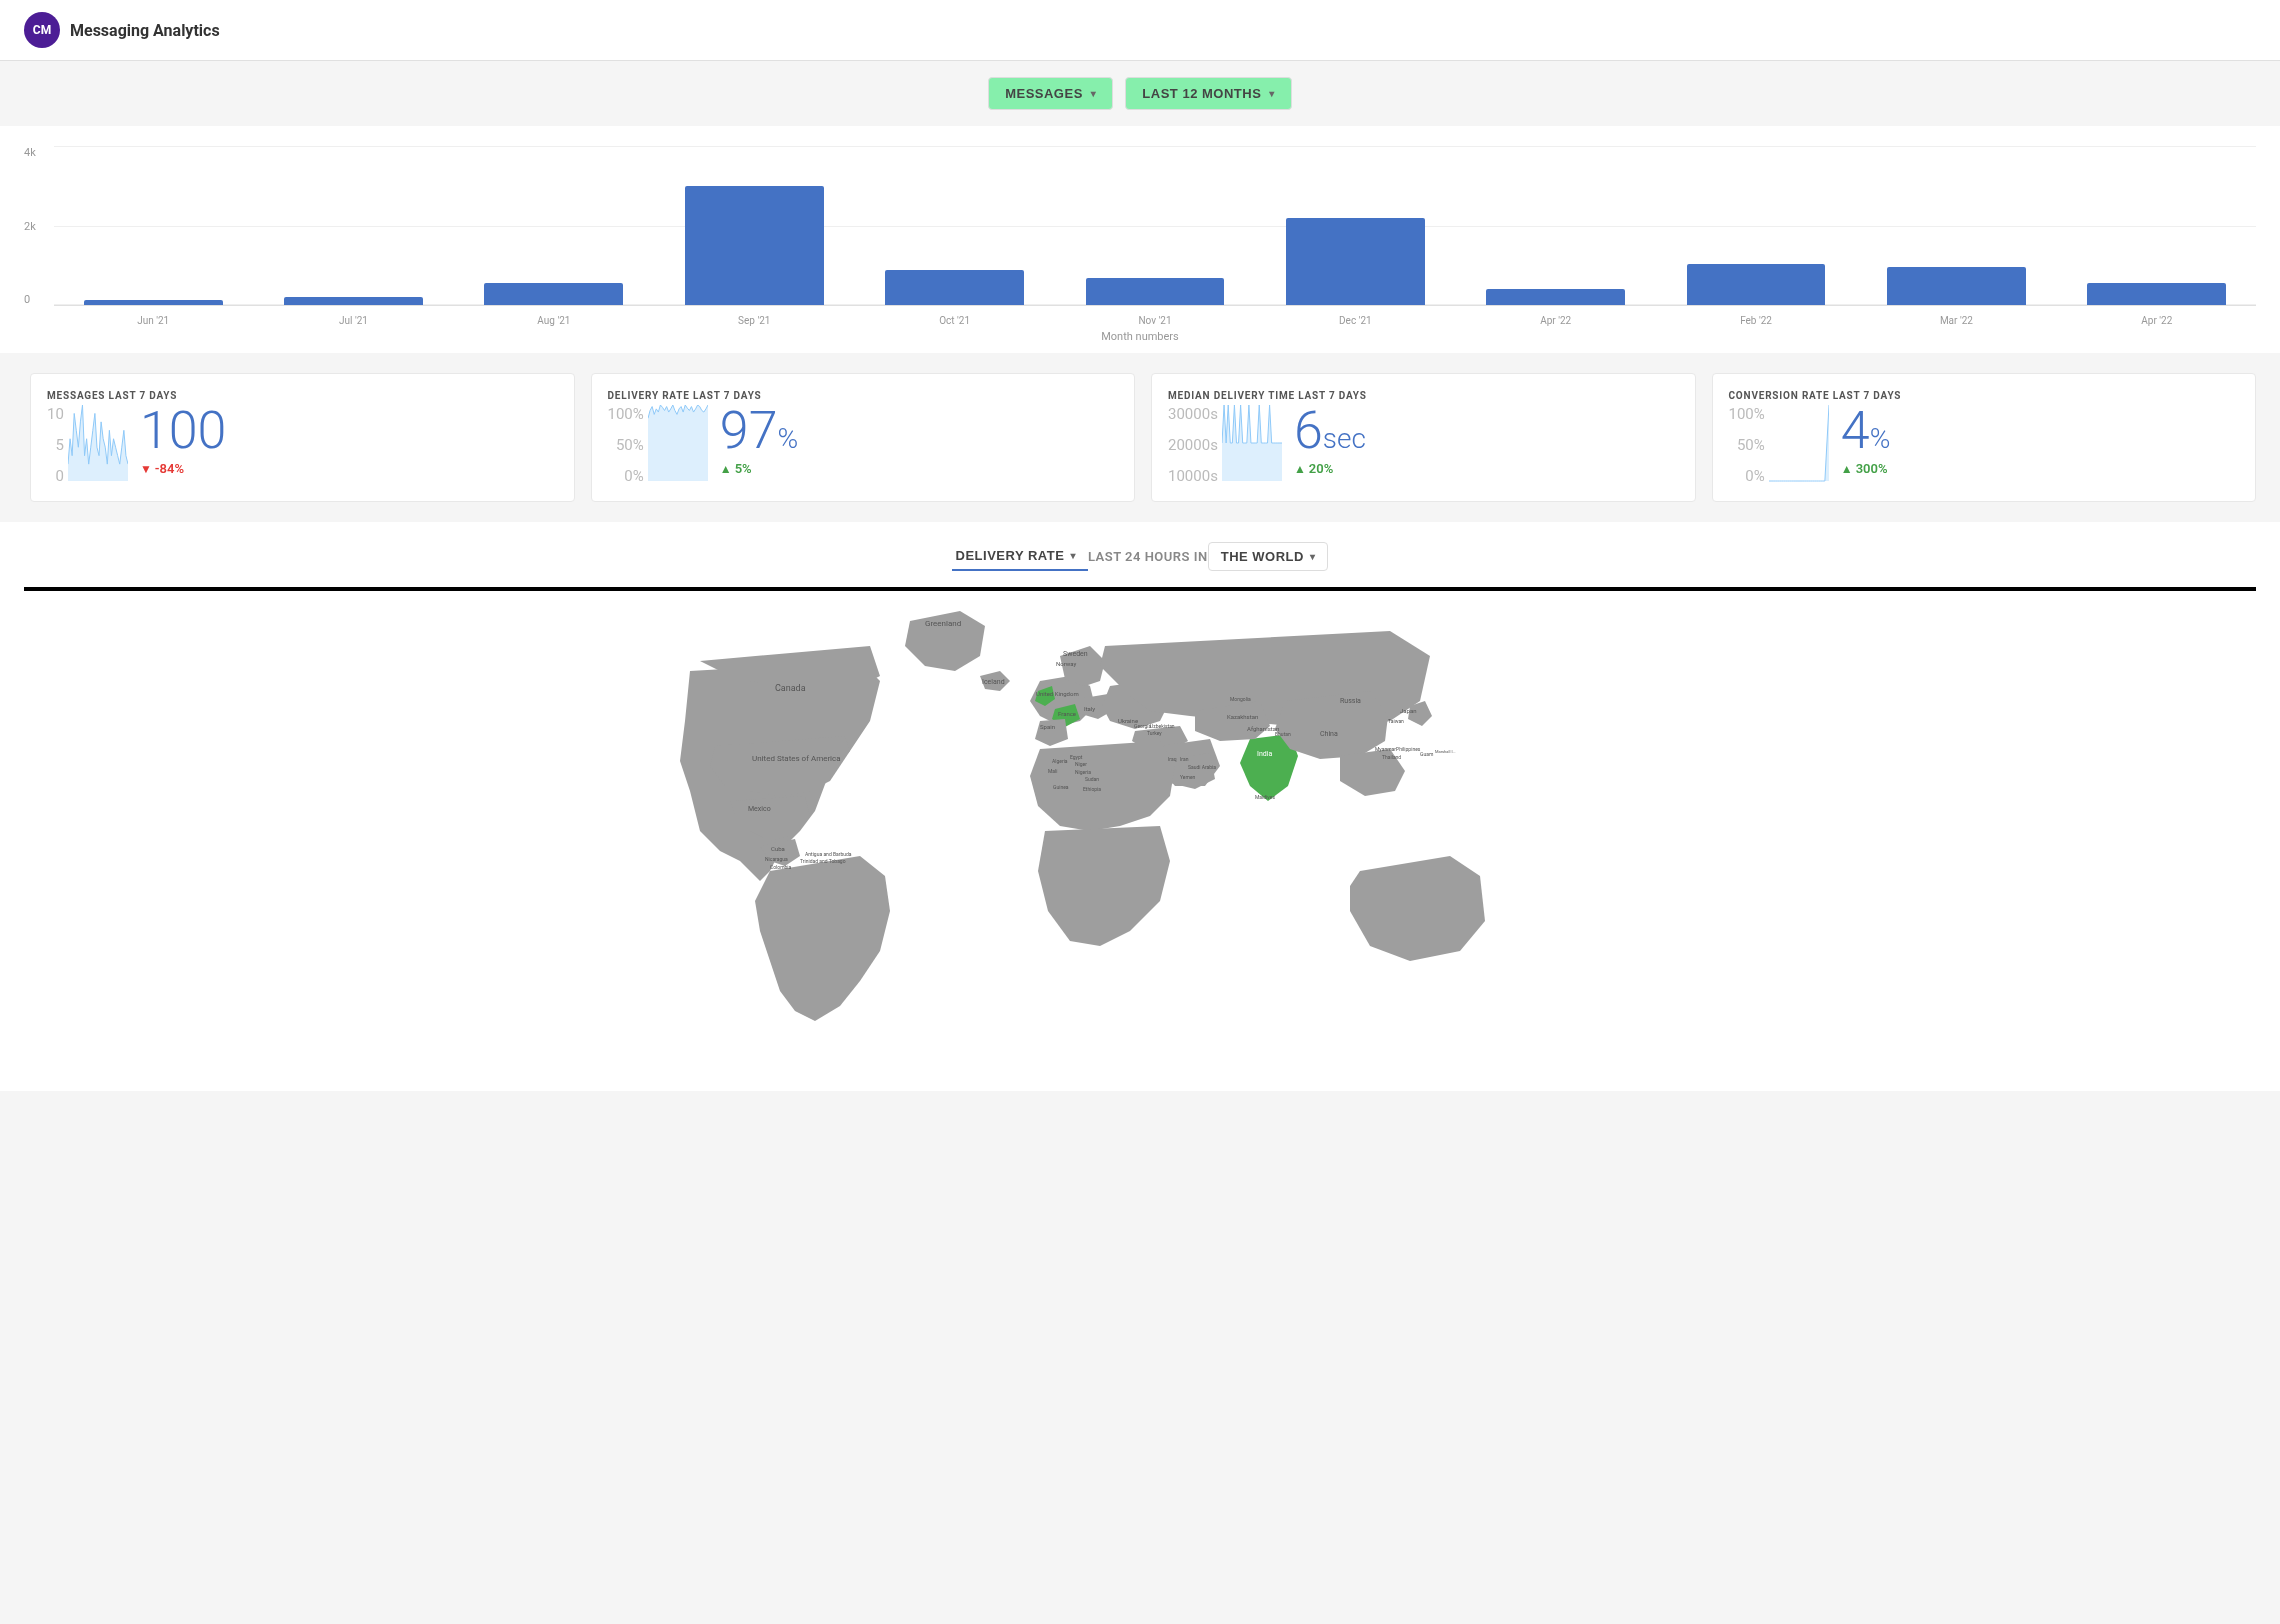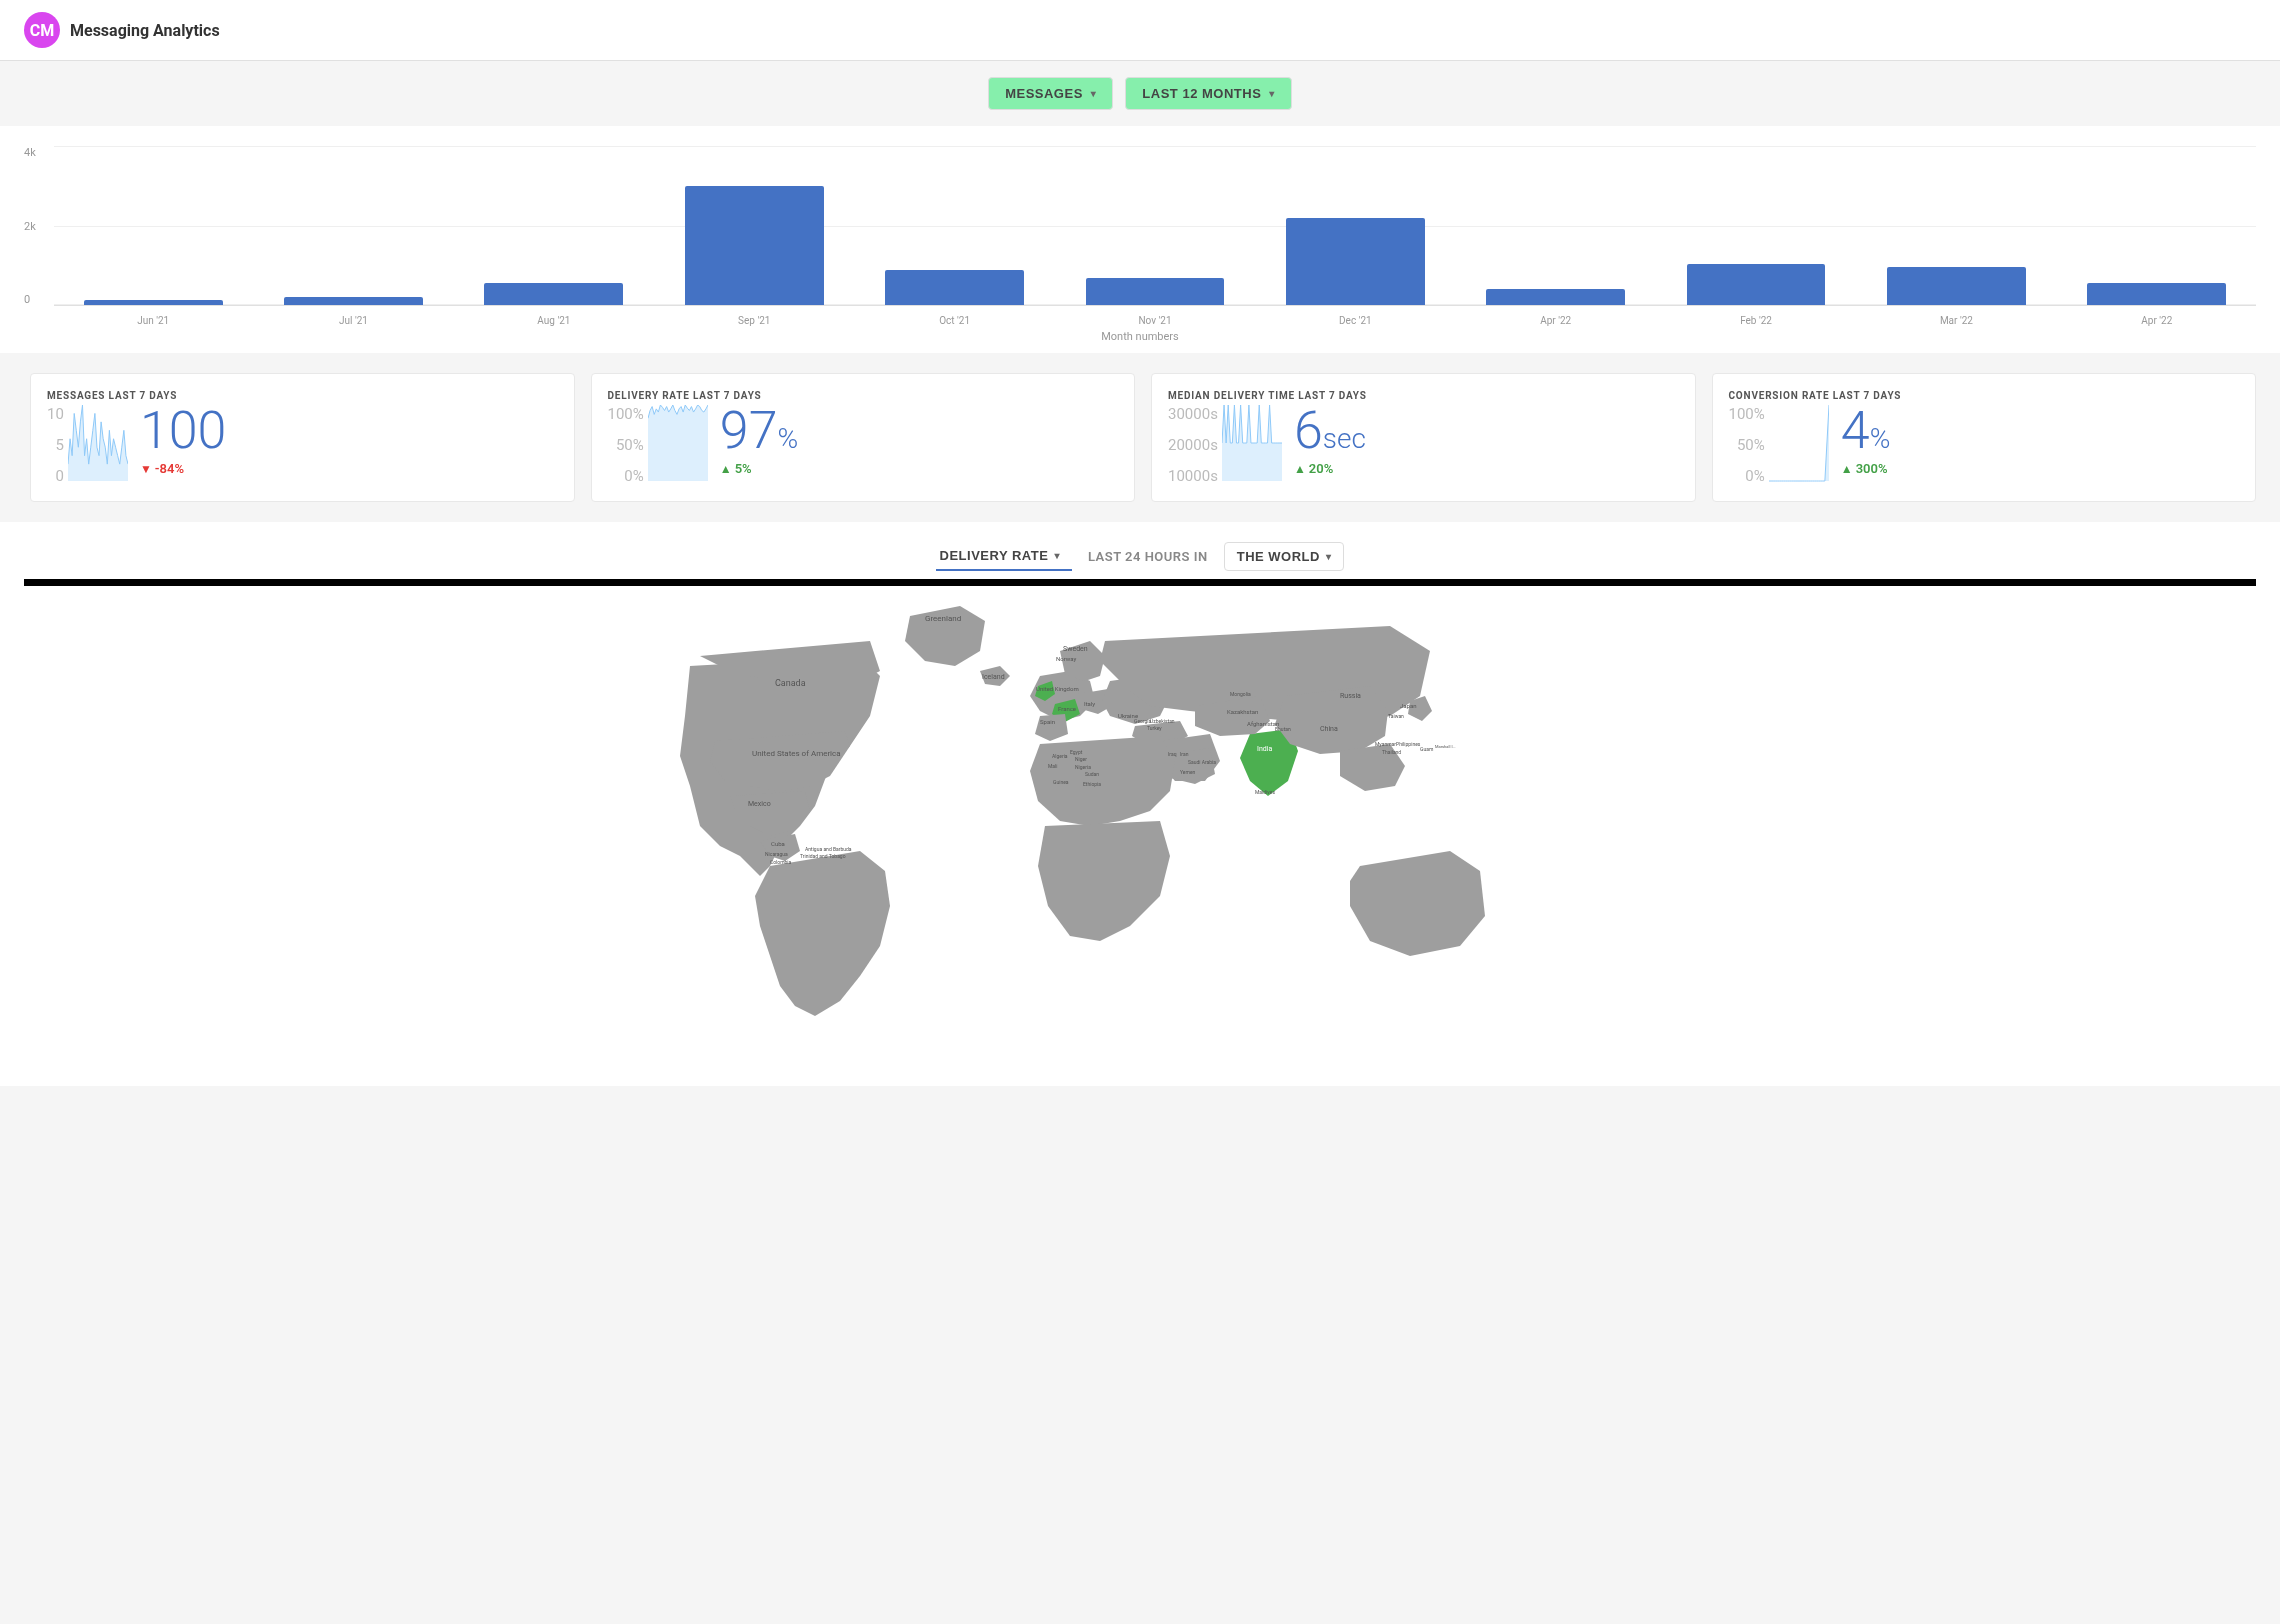--- a/index.html
+++ b/index.html
@@ -9,25 +9,25 @@
     .header {
       background: #fff;
       border-bottom: 1px solid #e0e0e0;
       padding: 12px 24px;
       display: flex;
       align-items: center;
       gap: 10px;
     }
     .logo-circle {
       width: 36px; height: 36px;
-      background: #d946ef;
+      background: #4c1d95;
       border-radius: 50%;
       display: flex; align-items: center; justify-content: center;
       color: #fff;
-      font-size: 16px;
+      font-size: 12px;
       font-weight: bold;
       flex-shrink: 0;
     }
     .header-title { font-size: 16px; font-weight: 700; color: #333; }
 
     
     .toolbar {
       background: #f5f5f5;
       padding: 16px 24px;
       display: flex;
@@ -192,23 +192,22 @@
 
     
     .map-section {
       background: #fff;
       padding: 20px 24px 0;
     }
     .map-toolbar {
       display: flex;
       align-items: center;
       justify-content: center;
-      gap: 16px;
-      padding-bottom: 8px;
-      border-bottom: 7px solid #000000;
+      padding-bottom: 16px;
+      border-bottom: 4px solid #000000;
     }
     .map-dropdown {
       background: #fff;
       border: none;
       border-bottom: 2px solid #4472c4;
       padding: 6px 12px 6px 4px;
       font-size: 13px;
       font-weight: 600;
       letter-spacing: 0.5px;
       cursor: pointer;

